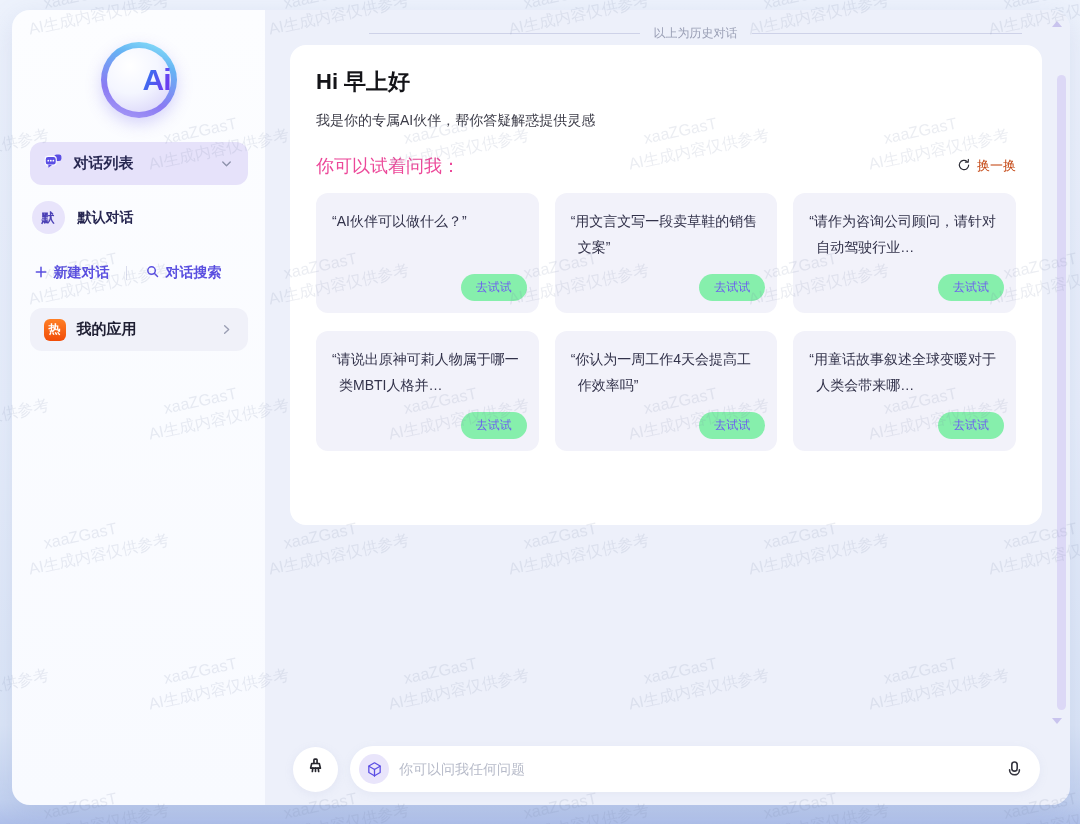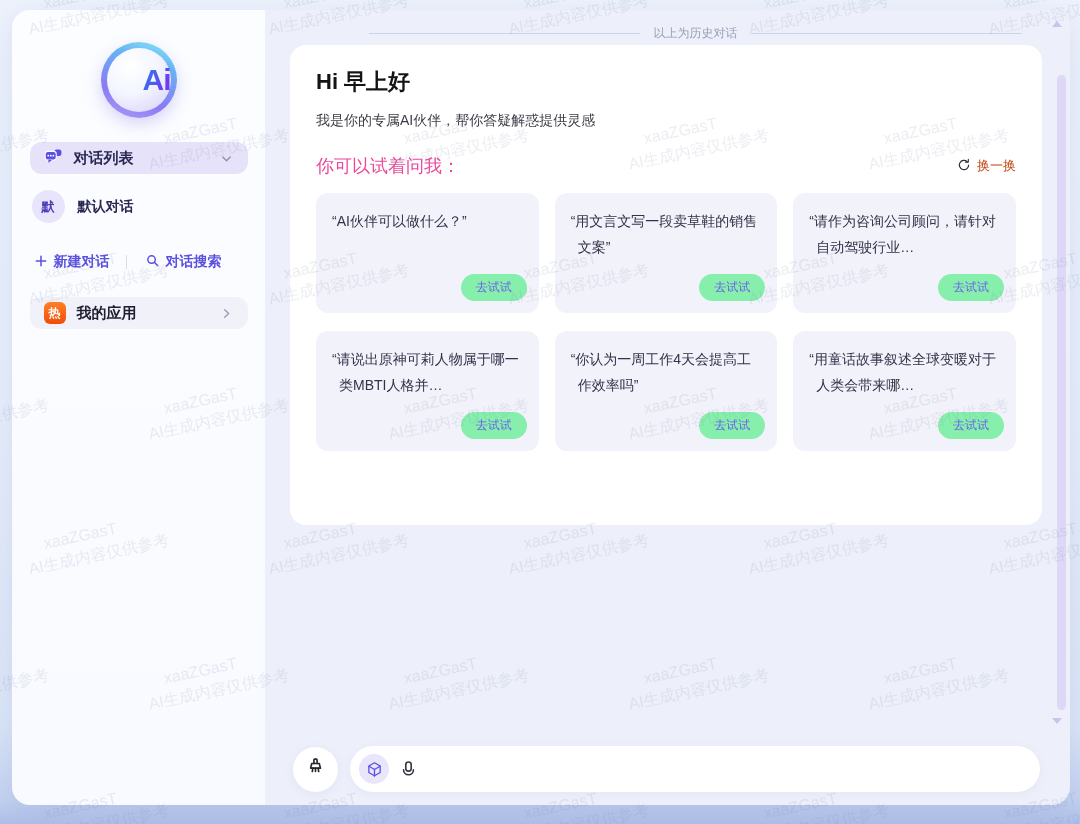--- a/index.html
+++ b/index.html
@@ -28,21 +28,21 @@
                background:linear-gradient(200deg,#8ae4f8 3%,#66b4f4 28%,#8a7af3 68%,#a89bf6 97%);
                display:flex; align-items:center; justify-content:center;
                box-shadow:0 6px 16px rgba(130,120,240,.30); }
   .logo-inner { width:64px; height:64px; border-radius:50%;
                 background:radial-gradient(circle at 36% 28%,#ffffff 0%,#f4f6ff 45%,#e0ddfb 78%,#cfc9f8 100%);
                 display:flex; align-items:center; justify-content:flex-end; }
   .logo-text { font-size:30px; font-weight:800; letter-spacing:-1px;
                background:linear-gradient(115deg,#2f7bf0 10%,#6a3ef0 75%);
                -webkit-background-clip:text; background-clip:text; color:transparent; }
 
-  .side-btn { width:218px; height:32px; border-radius:12px; display:flex; align-items:center;
+  .side-btn { width:218px; height:43px; border-radius:12px; display:flex; align-items:center;
               padding:16px 14px; gap:11px; cursor:pointer; }
   .side-btn.active { margin-top:24px; background:#e6e2fa; }
   .side-btn .lbl { font-size:15px; font-weight:700; color:#272751; }
   .chev { margin-left:auto; display:flex; }
 
   .default-row { width:218px; margin-top:16px; display:flex; align-items:center; gap:13px;
                  padding:0 2px; cursor:pointer; }
   .avatar { width:33px; height:33px; border-radius:50%; background:#e8e4fb; color:#4a3fb5;
             font-size:13px; font-weight:700; display:flex; align-items:center; justify-content:center; }
   .default-row .lbl { font-size:14px; font-weight:700; color:#272751; }
@@ -240,20 +240,21 @@
           </svg>
         </span>
       </div>
       <div class="input-pill">
         <span class="cube-badge">
           <svg width="17" height="17" viewBox="0 0 24 24" fill="none" stroke="#5b4ee4" stroke-width="1.8" stroke-linecap="round" stroke-linejoin="round">
             <path d="M12 2.5l8 4.6v9.2l-8 4.6-8-4.6V7.1l8-4.6z"></path>
             <path d="M12 12v9.4M12 12L4.2 7.4M12 12l7.8-4.6"></path>
           </svg>
         </span>
+        <input class="chat-input" type="text" placeholder="你可以问我任何问题" style="">
         <span class="mic-btn">
           <svg width="19" height="19" viewBox="0 0 24 24" fill="none" stroke="#33333d" stroke-width="2" stroke-linecap="round">
             <rect x="8.6" y="2.5" width="6.8" height="11.5" rx="3.4"></rect>
             <path d="M5.8 12.5a6.2 6.2 0 0 0 12.4 0"></path>
           </svg>
         </span>
       </div>
     </div>
 
     <div class="sb-up"></div>

